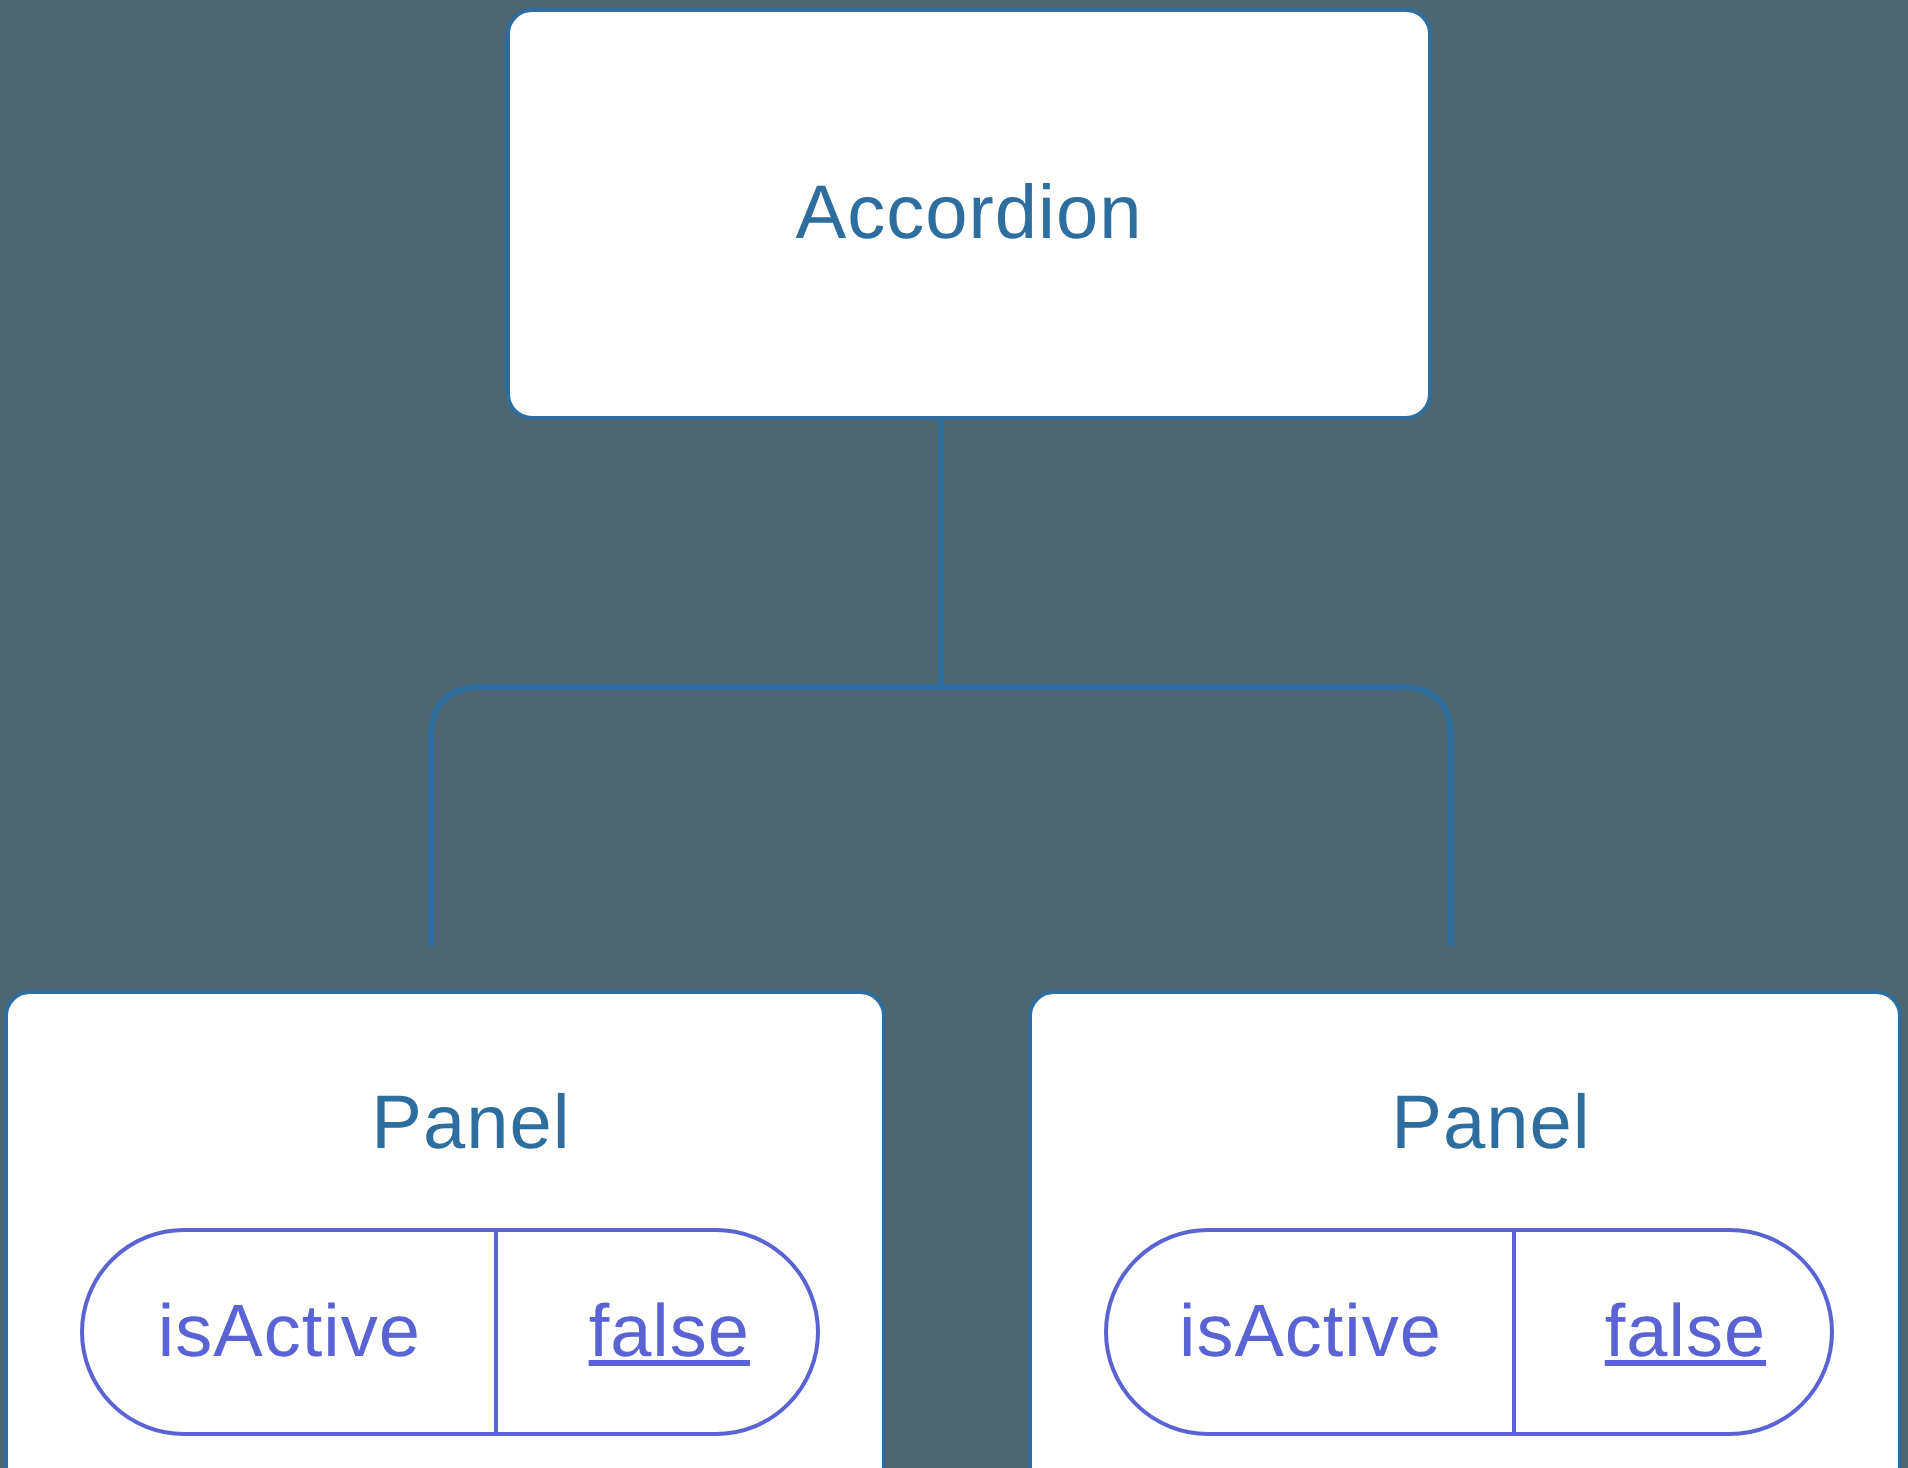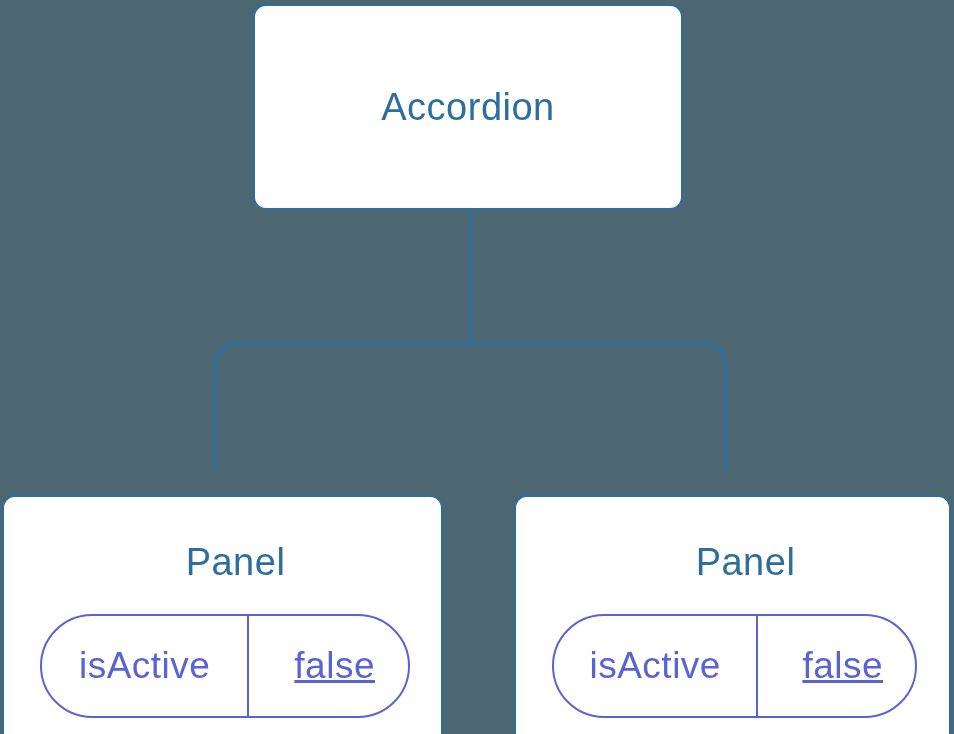--- a/index.html
+++ b/index.html
@@ -41,21 +41,21 @@
   }
   .node-label {
     color: var(--node-text);
     font-size: 38px;
     font-weight: 500;
     letter-spacing: 0.5px;
     text-align: center;
   }
   .root-node {
     left: 253px; top: 4px;
-    width: 430px; height: 206px;
+    width: 463px; height: 206px;
     display: flex;
     align-items: center;
     justify-content: center;
   }
   .panel-node {
     top: 495px;
     height: 254px;
     padding-left: 26px;
   }
   .panel-left  { left: 2px;   width: 441px; }

